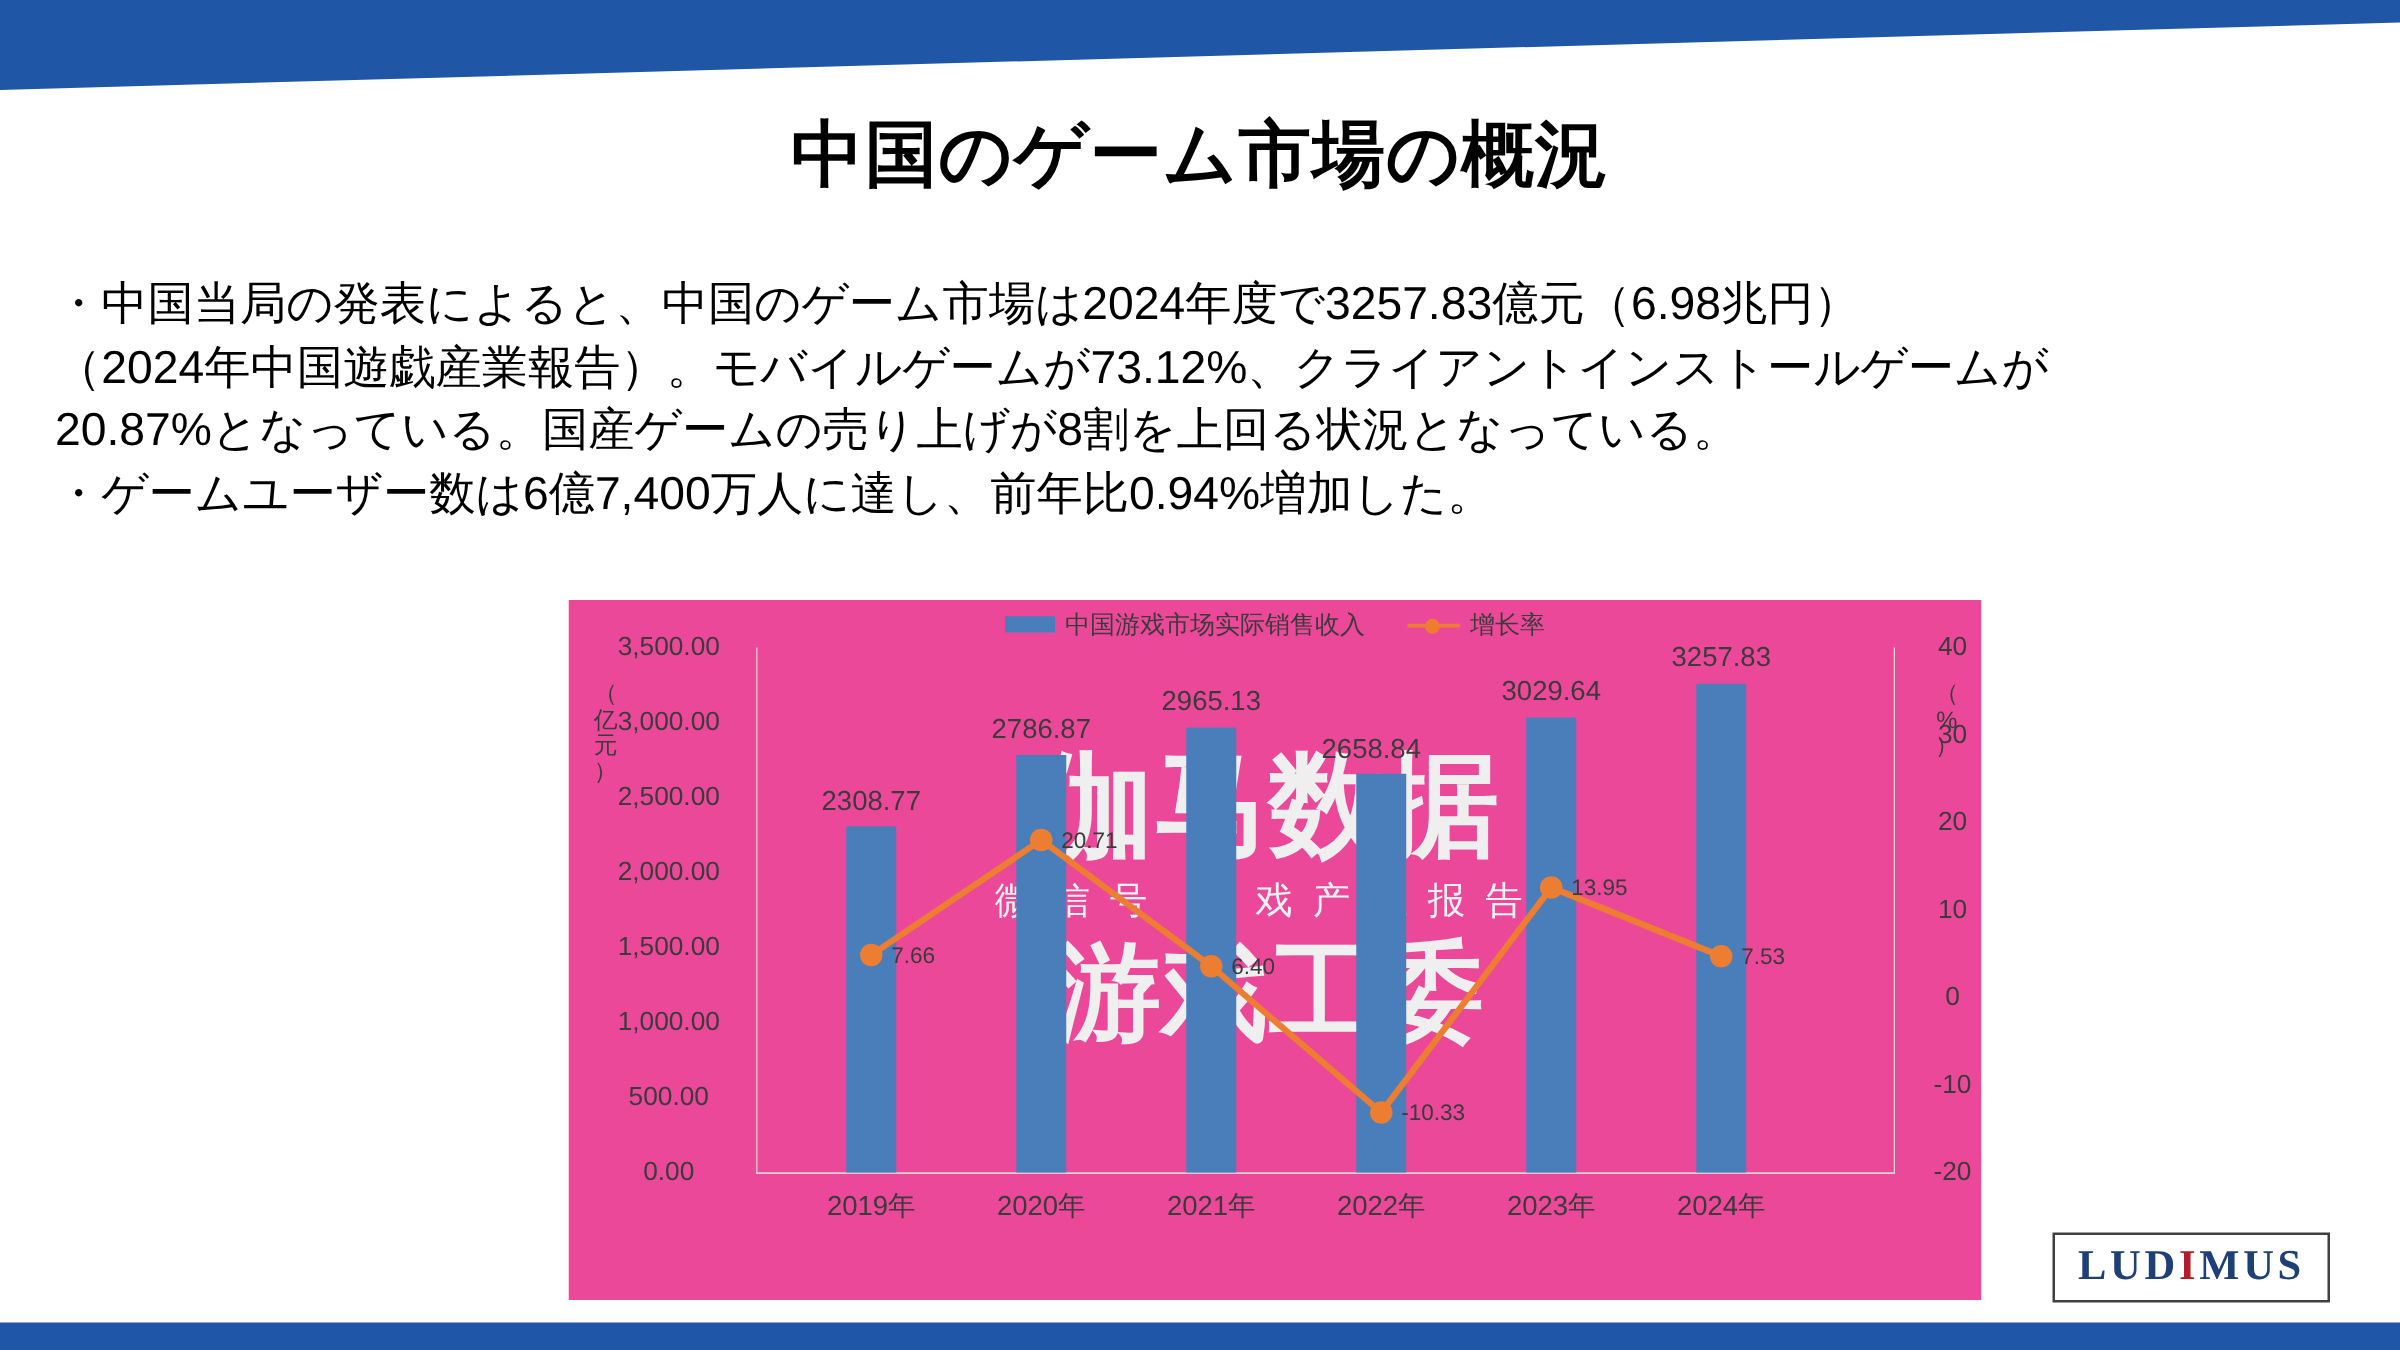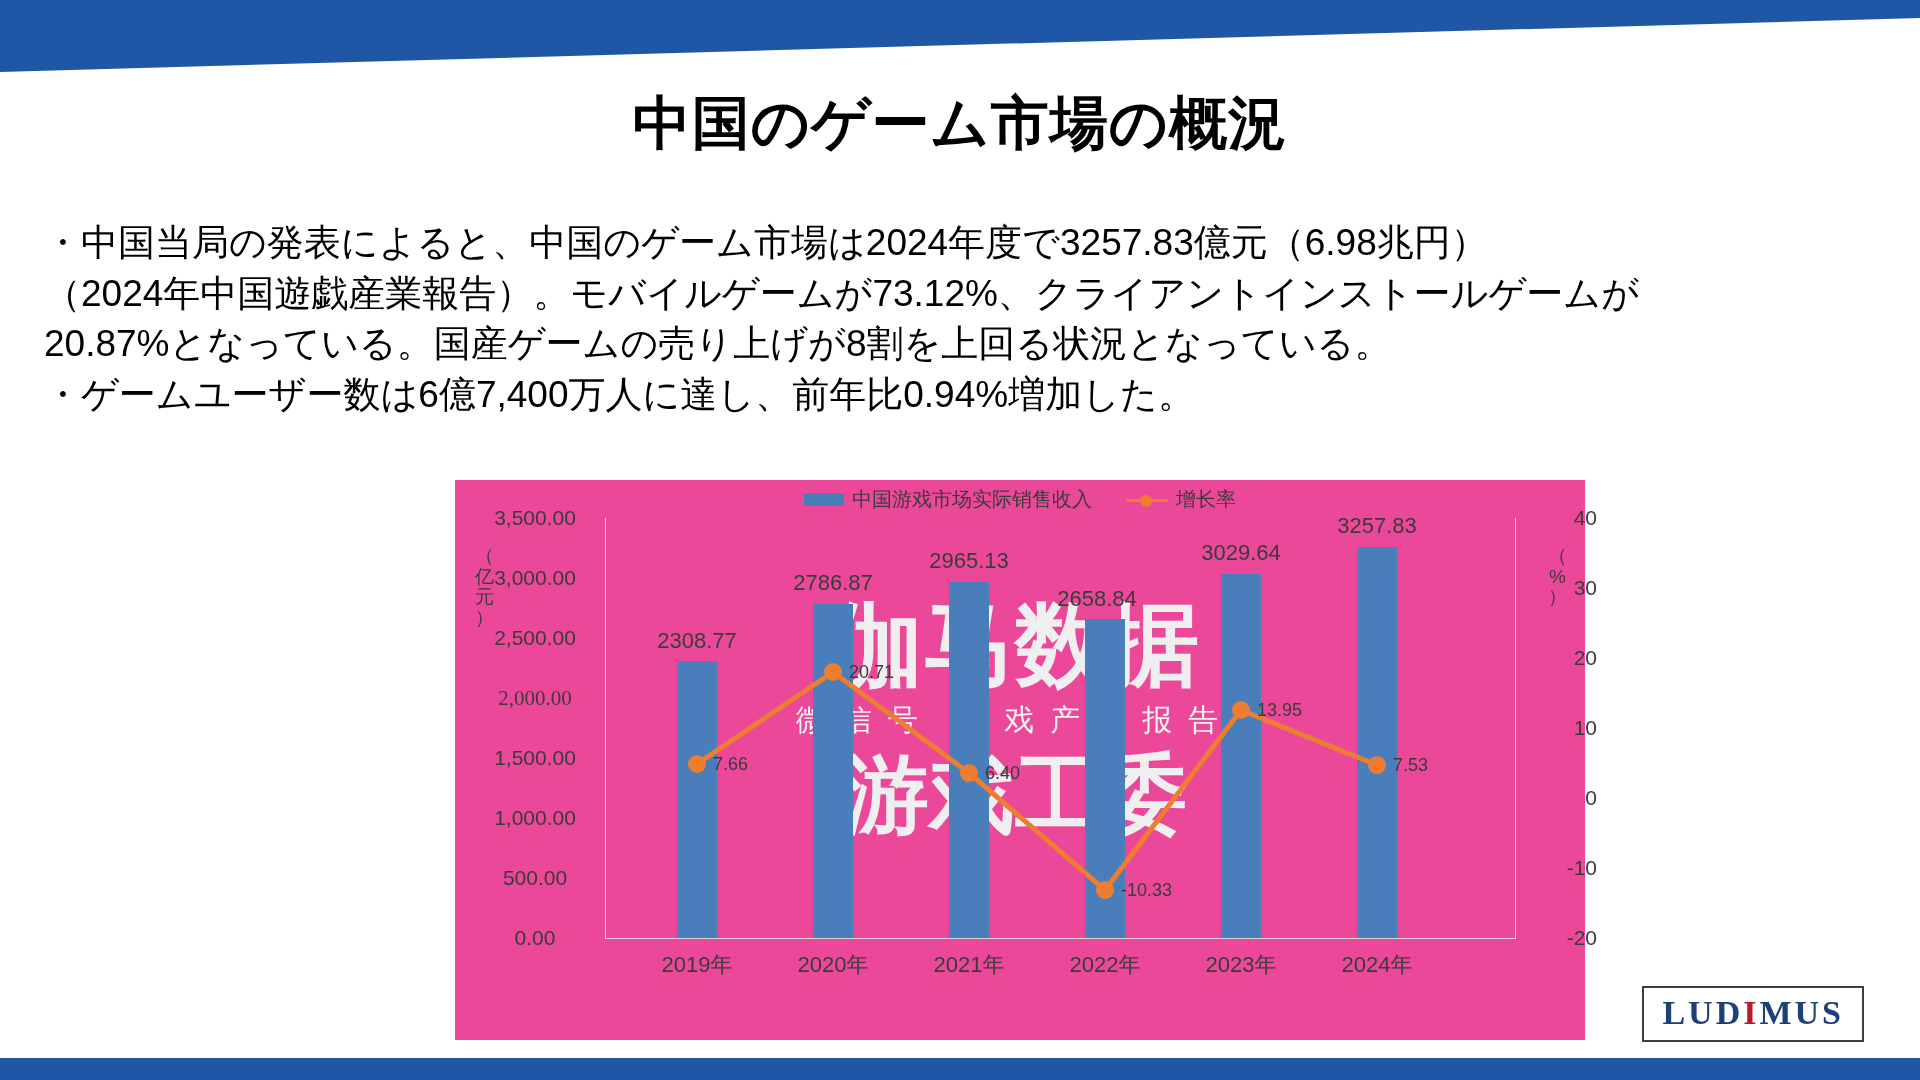--- a/index.html
+++ b/index.html
@@ -111,21 +111,21 @@
   }
   .axis-caption.left { left: 12px; top: 28px; width: 34px; }
   .axis-caption.right { left: 1085px; top: 28px; width: 34px; }
   .ytick {
     position: absolute;
     font-size: 21px;
     color: #3b3b3b;
     text-align: center;
     width: 120px;
   }
-  .ytick.right { text-align: right; width: 70px; }
+  .ytick.right { text-align: center; width: 70px; }
   .xtick {
     position: absolute;
     font-size: 22px;
     color: #3b3b3b;
     text-align: center;
     width: 120px;
     top: 432px;
   }
   .bar {
     position: absolute;
@@ -232,21 +232,21 @@
 
       <div class="axis-caption left">（<br>亿<br>元<br>）</div>
       <div class="axis-caption right">（<br>%<br>）</div>
 
       <div class="plot-frame"></div>
       <div class="plot-frame rightaxis"></div>
 
       <div class="ytick" style="left:20px; top:-12px;">3,500.00</div>
       <div class="ytick" style="left:20px; top:48px;">3,000.00</div>
       <div class="ytick" style="left:20px; top:108px;">2,500.00</div>
-      <div class="ytick" style="left:20px; top:168px;font-family:Liberation Serif, serif;">2,000.00</div>
+      <div class="ytick" style="left:20px; top:168px;">2,000.00</div>
       <div class="ytick" style="left:20px; top:228px;">1,500.00</div>
       <div class="ytick" style="left:20px; top:288px;">1,000.00</div>
       <div class="ytick" style="left:20px; top:348px;">500.00</div>
       <div class="ytick" style="left:20px; top:408px;">0.00</div>
 
       <div class="ytick right" style="left:1072px; top:-12px;">40</div>
       <div class="ytick right" style="left:1072px; top:58px;">30</div>
       <div class="ytick right" style="left:1072px; top:128px;">20</div>
       <div class="ytick right" style="left:1072px; top:198px;">10</div>
       <div class="ytick right" style="left:1072px; top:268px;">0</div>

